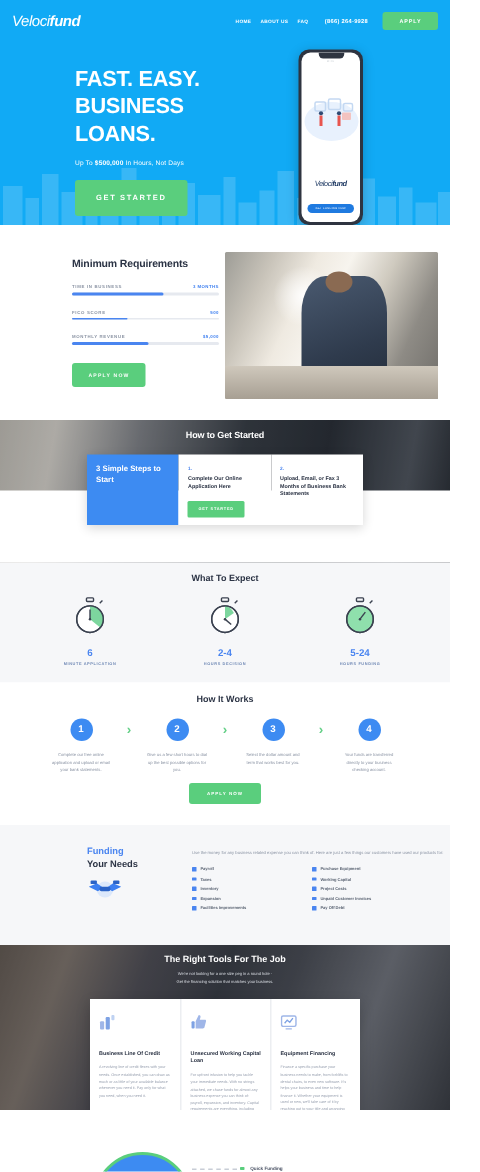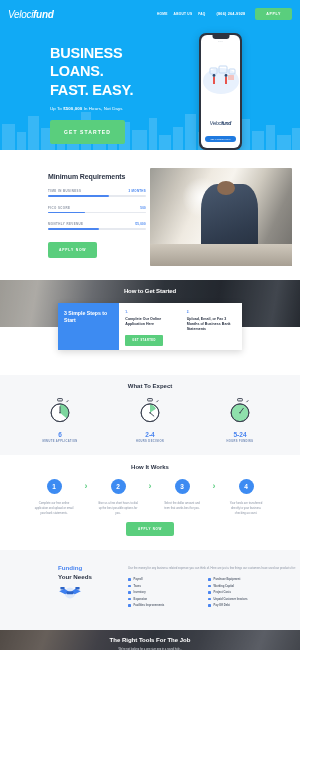--- a/index.html
+++ b/index.html
@@ -3,21 +3,21 @@
 <meta charset="utf-8">
 <style>
   * { margin:0; padding:0; box-sizing:border-box; }
   html,body { width:300px; height:781px; }
   body {
     font-family:"Liberation Sans", sans-serif;
     background:#ffffff;
     overflow:hidden;
     position:relative;
   }
-  .page { width:300px; height:650px; position:relative; overflow:hidden; }
+  .page { width:300px; height:781px; position:relative; overflow:hidden; }
 
   
   .hero {
     position:relative; height:150px; background:#11aaf5;
     overflow:hidden;
   }
   .skyline {
     position:absolute; left:0; bottom:0; width:300px; height:48px;
     opacity:.16;
   }
@@ -266,22 +266,22 @@
         <span class="nav-link">ABOUT US</span>
         <span class="nav-link">FAQ</span>
         <span class="nav-phone">(866) 264-9928</span>
         <span class="apply-btn">APPLY</span>
       </div>
     </nav>
 
     <div class="hero-body">
       <div class="hero-left">
         <div class="hero-h1">
+          <div>FAST. EASY.</div>
           <div>BUSINESS LOANS.</div>
-          <div>FAST. EASY.</div>
         </div>
         <div class="hero-sub"><span>Up To </span><b>$500,000</b><span> In Hours, Not Days</span></div>
         <div class="get-started">GET STARTED</div>
       </div>
     </div>
 
     <div class="phone">
       <div class="phone-screen">
         <div class="notch"></div>
         <div class="p-time">9:41</div>

